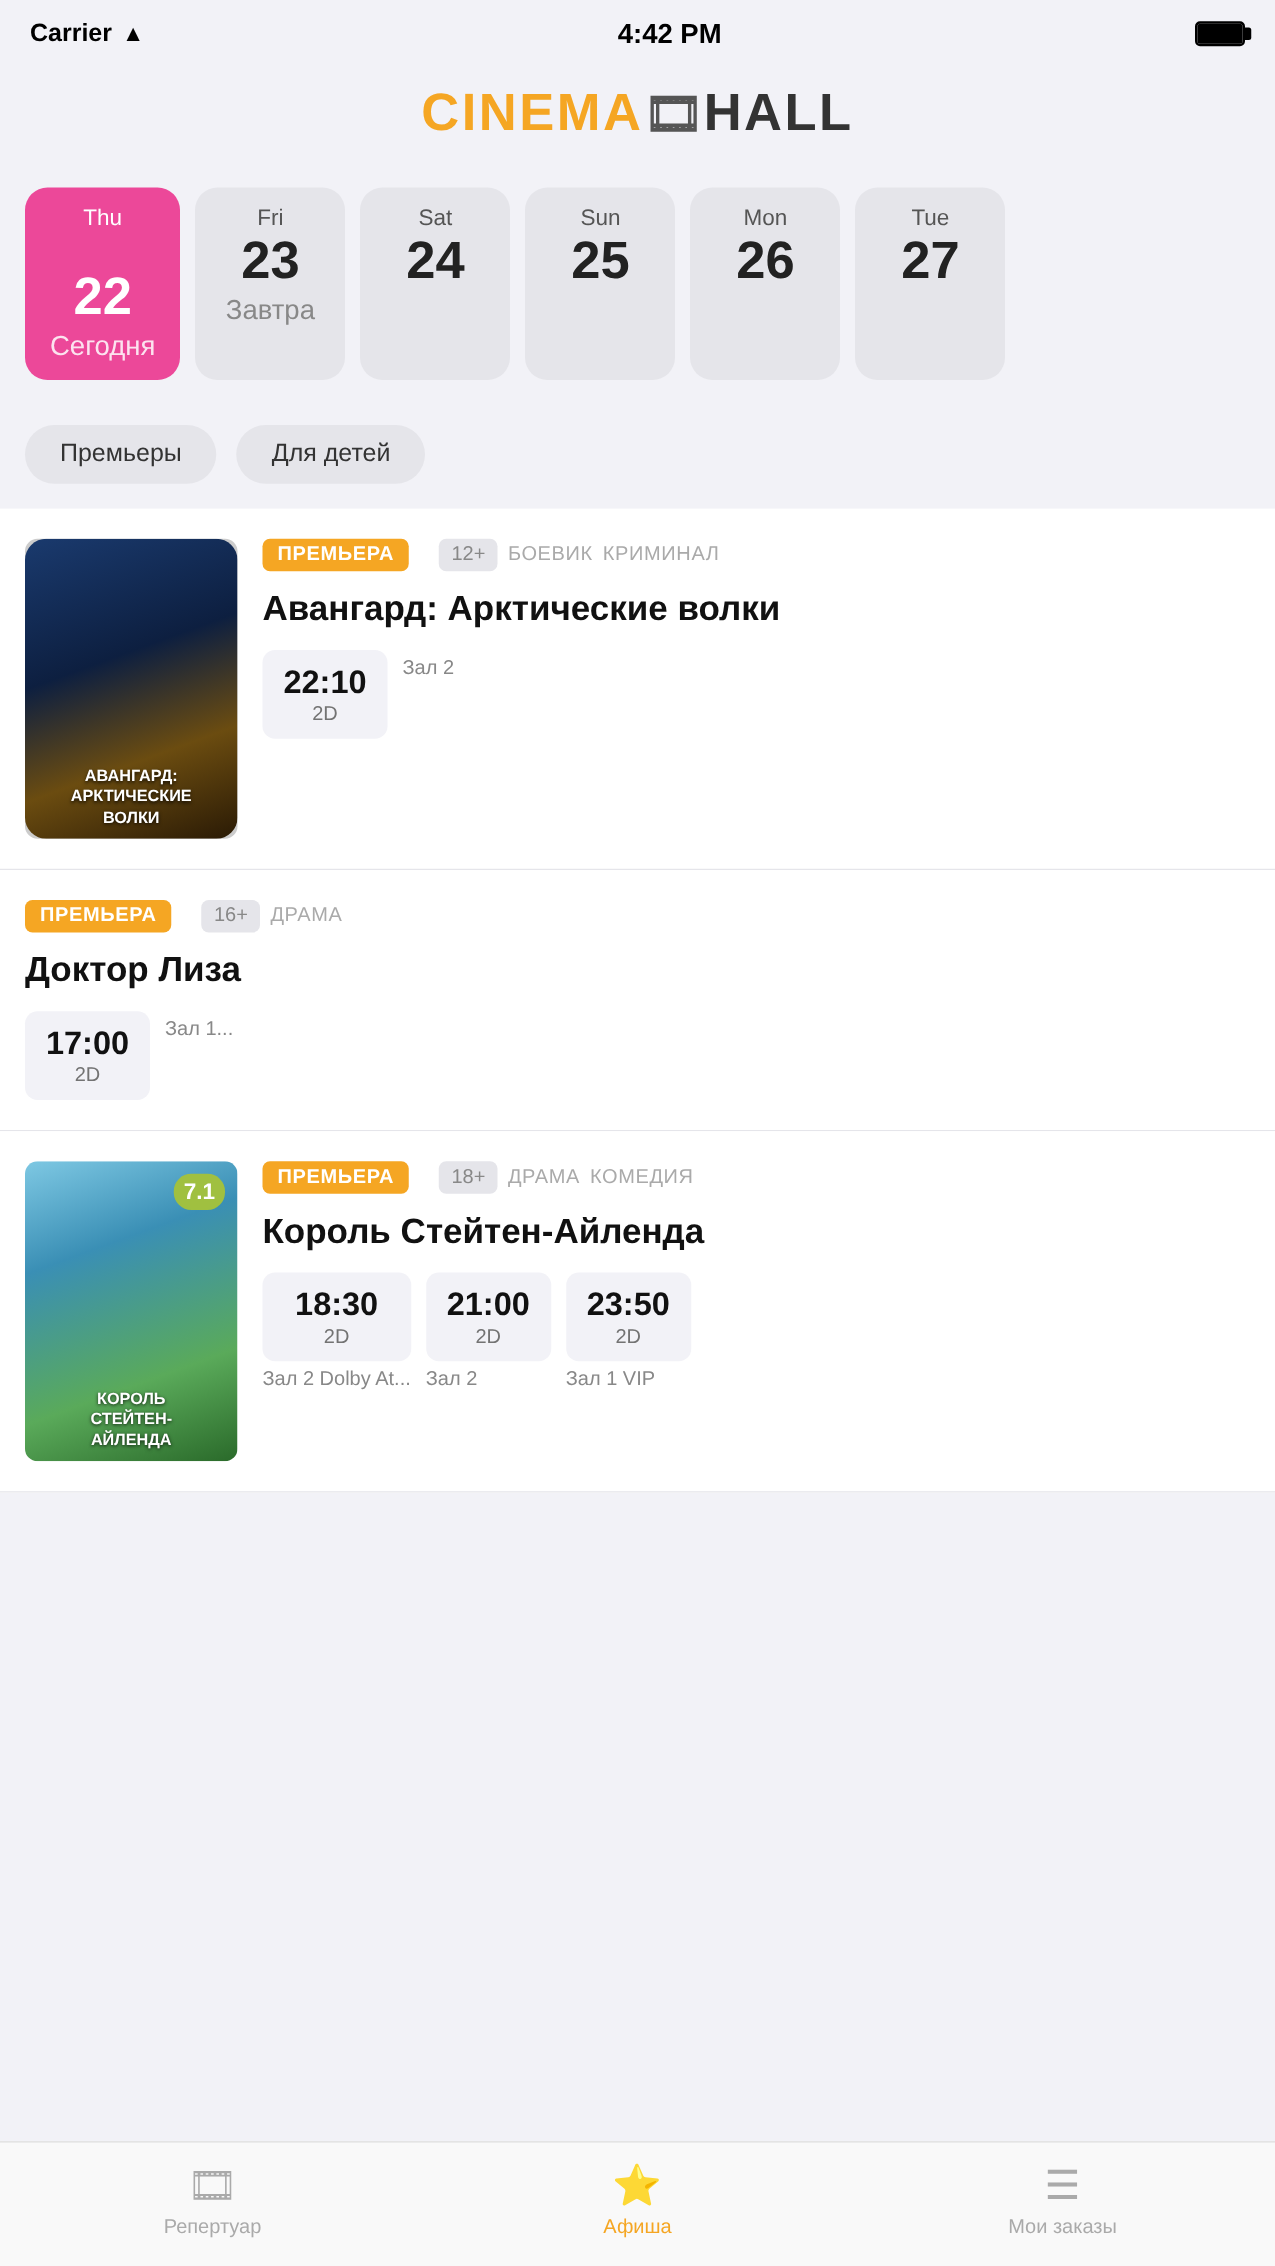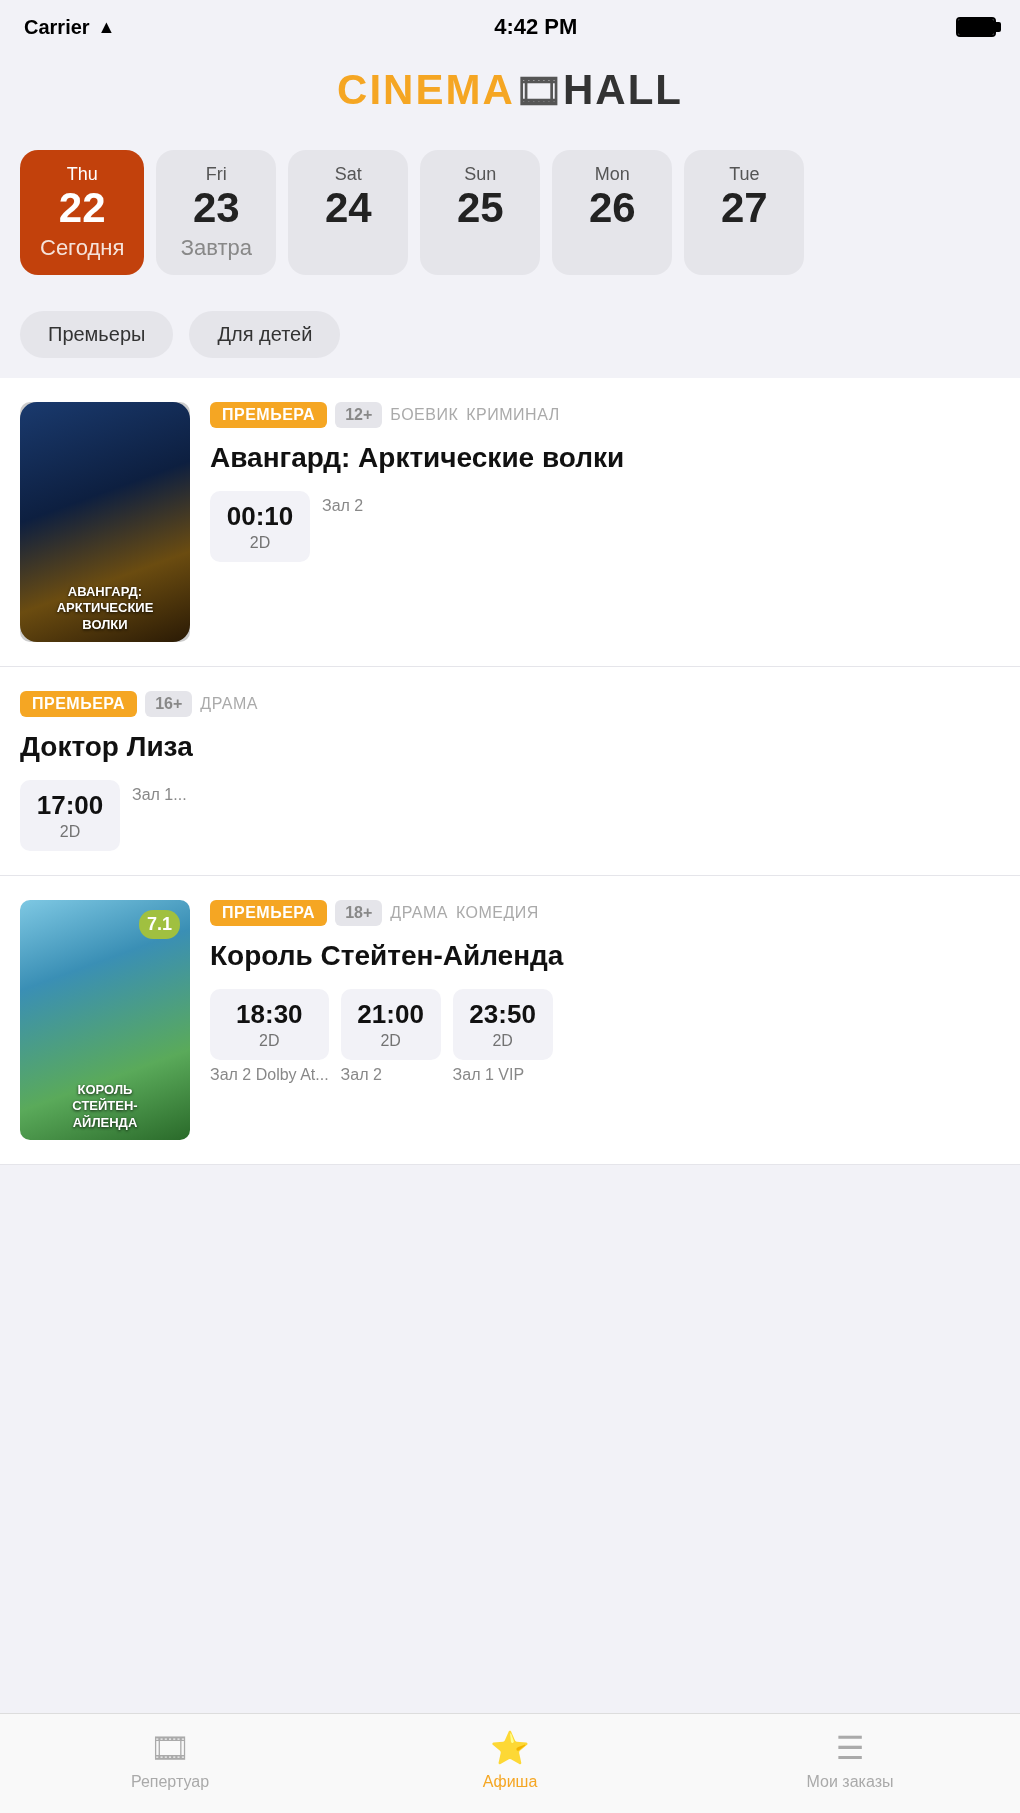--- a/index.html
+++ b/index.html
@@ -87,35 +87,35 @@
       display: flex;
       flex-direction: column;
       align-items: center;
       background: #e5e5ea;
       border-radius: 18px;
       padding: 14px 20px;
       min-width: 120px;
       cursor: pointer;
     }
     .date-item.active {
-      background: #c2410c;
+      background: #ec4899;
     }
     .date-day-name {
       font-size: 18px;
       font-weight: 500;
       color: #555;
     }
     .date-item.active .date-day-name { color: #fff; }
     .date-day-num {
       font-size: 42px;
       font-weight: 700;
       color: #222;
       line-height: 1.1;
     }
-    .date-item.active .date-day-num { color: #fff; }
+    .date-item.active .date-day-num { color: #fff; margin-top: 29px; }
     .date-label {
       font-size: 22px;
       color: #888;
       margin-top: 4px;
     }
     .date-item.active .date-label { color: #fff; opacity: 0.85; }
 
     
     .filter-tabs {
       background: #f2f2f7;
@@ -186,23 +186,24 @@
       font-size: 16px;
       font-weight: 700;
       padding: 4px 12px;
       border-radius: 6px;
       letter-spacing: 0.5px;
     }
     .tag-age {
       background: #e5e5ea;
       color: #888;
       font-size: 16px;
-      font-weight: 700;
+      font-weight: 400;
       padding: 4px 10px;
       border-radius: 6px;
+      margin-left: 16px;
     }
     .tag-genre {
       color: #aaa;
       font-size: 16px;
       font-weight: 500;
       letter-spacing: 0.5px;
     }
 
     .movie-title {
       font-size: 28px;
@@ -390,21 +391,21 @@
     <div class="movie-info">
       <div class="movie-tags">
         <span class="tag-premiere">ПРЕМЬЕРА</span>
         <span class="tag-age">12+</span>
         <span class="tag-genre">БОЕВИК</span>
         <span class="tag-genre">КРИМИНАЛ</span>
       </div>
       <div class="movie-title">Авангард: Арктические волки</div>
       <div class="showtimes">
         <div class="showtime-item">
-          <div class="showtime-time">00:10</div>
+          <div class="showtime-time">22:10</div>
           <div class="showtime-format">2D</div>
         </div>
         <div class="showtime-hall">Зал 2</div>
       </div>
     </div>
   </div>
 
   <div class="movie-card">
     <div class="movie-info">
       <div class="movie-tags">

